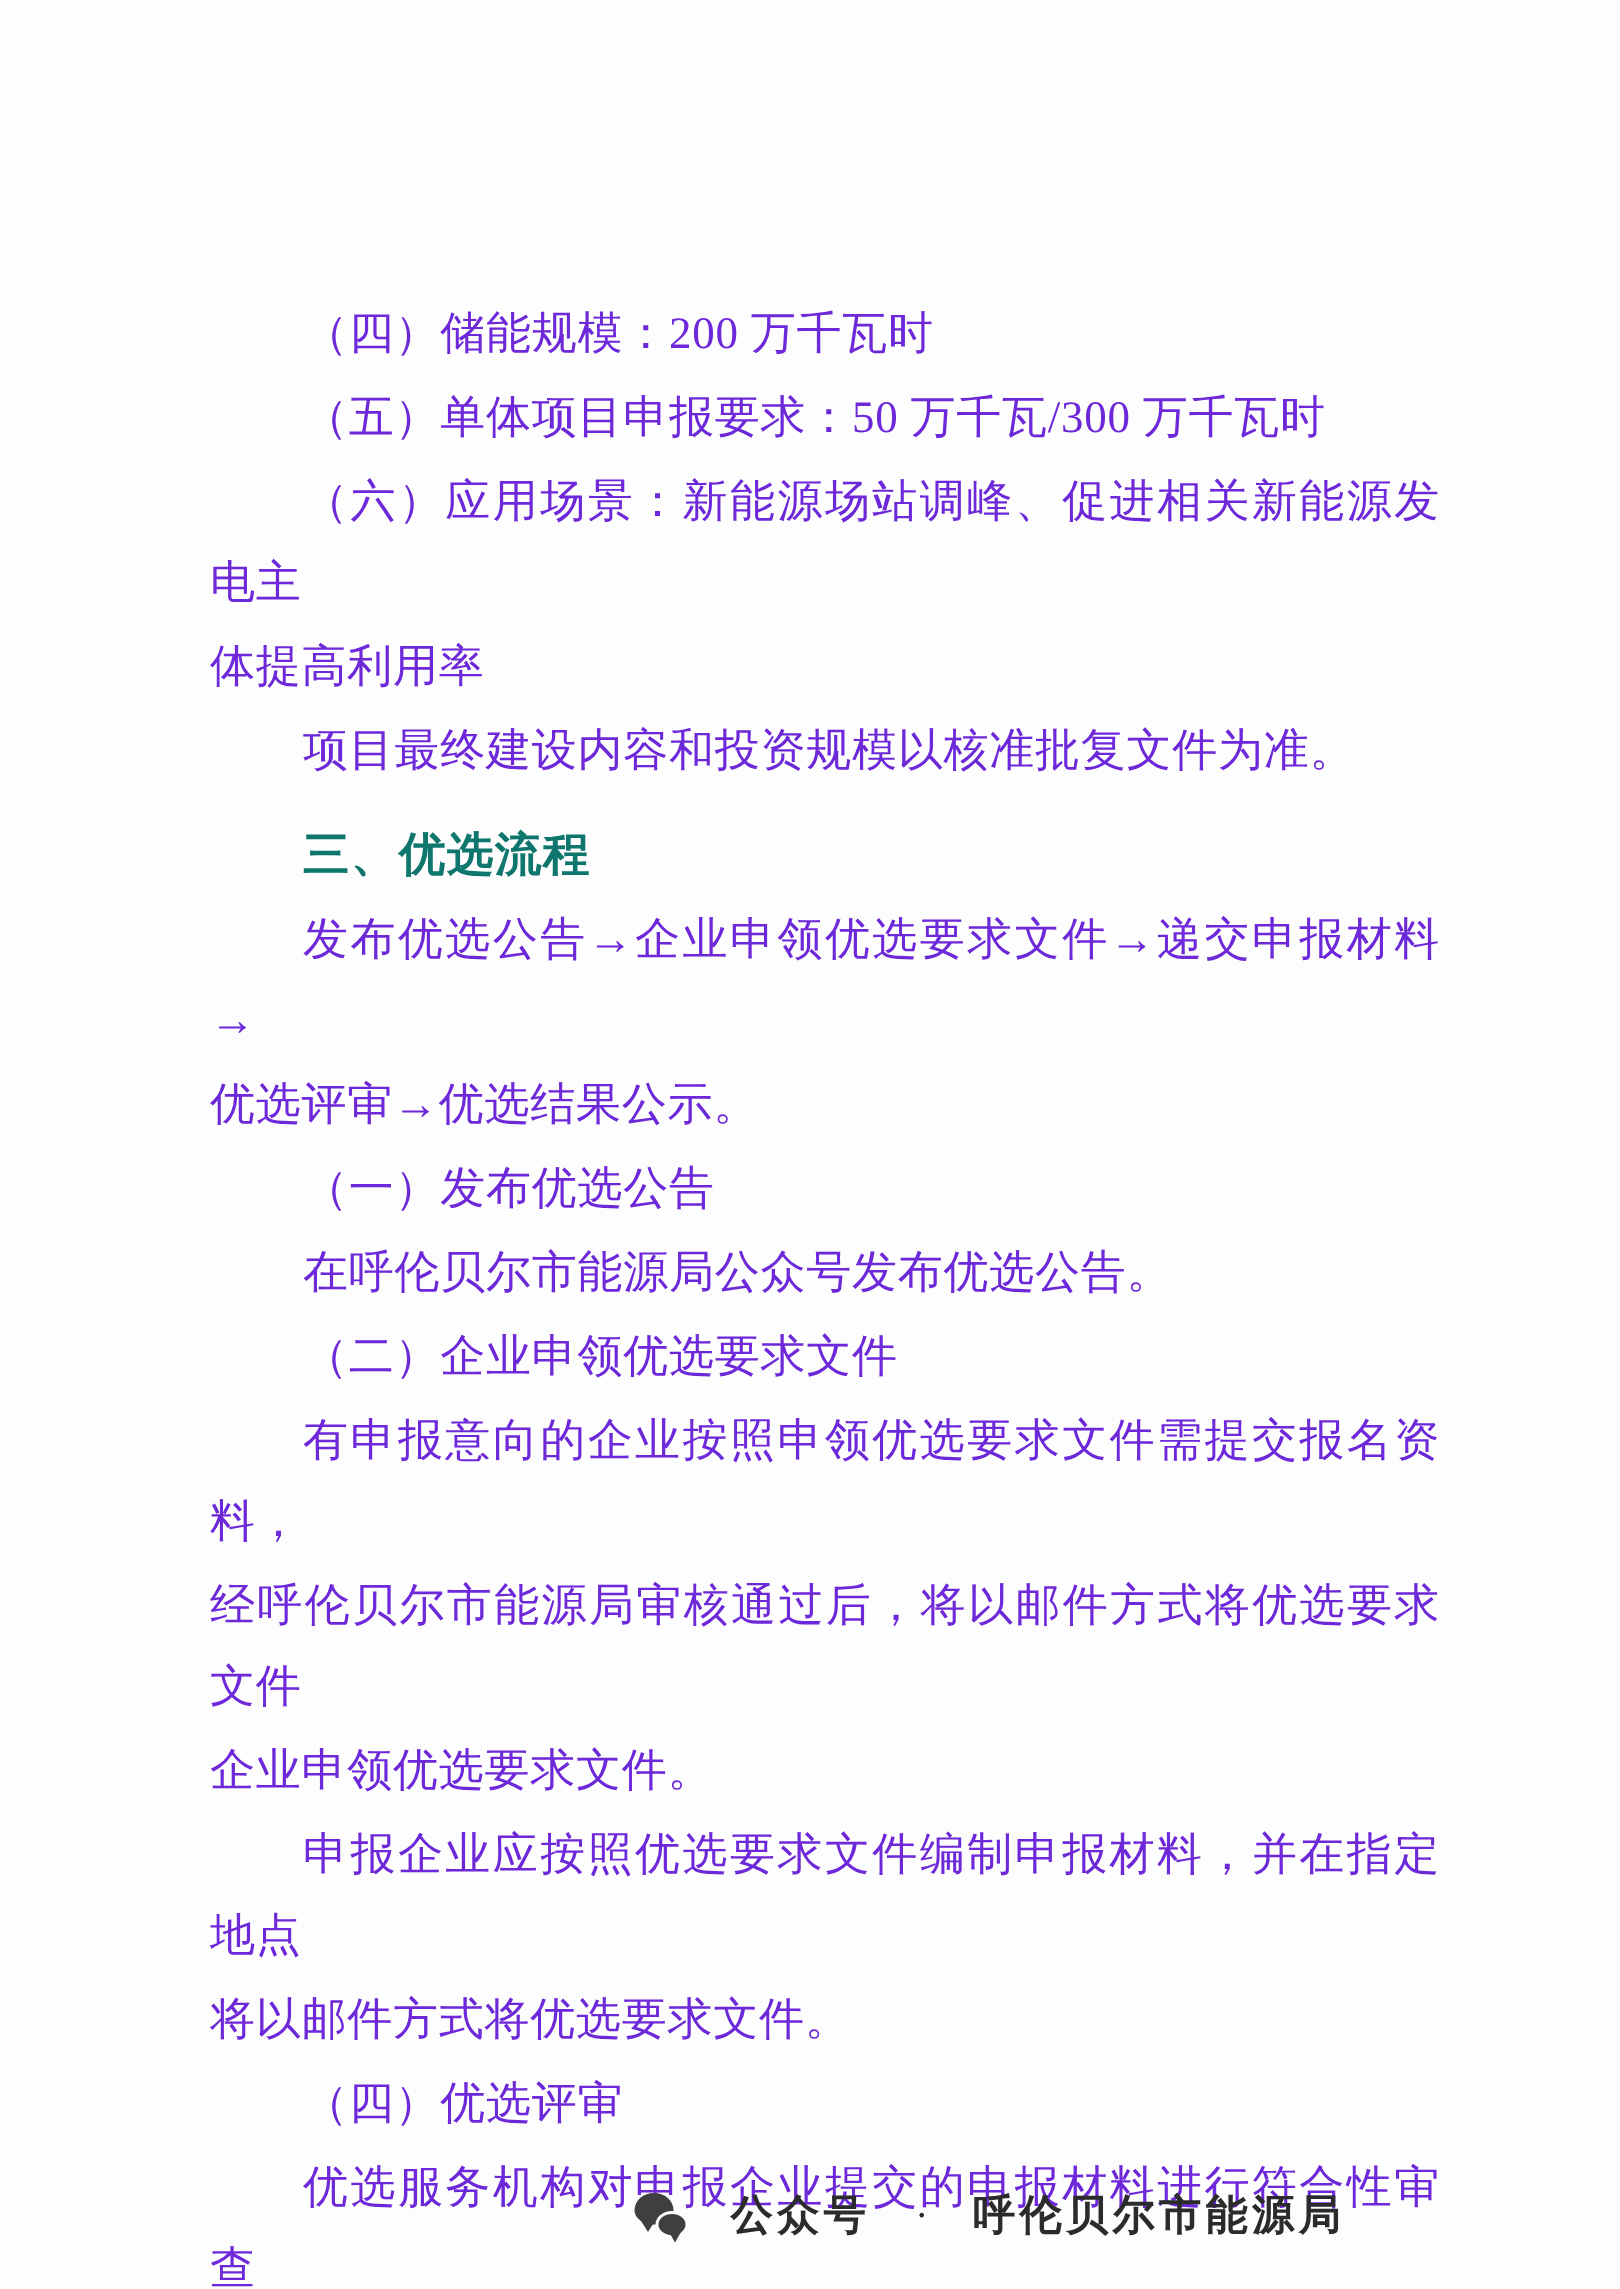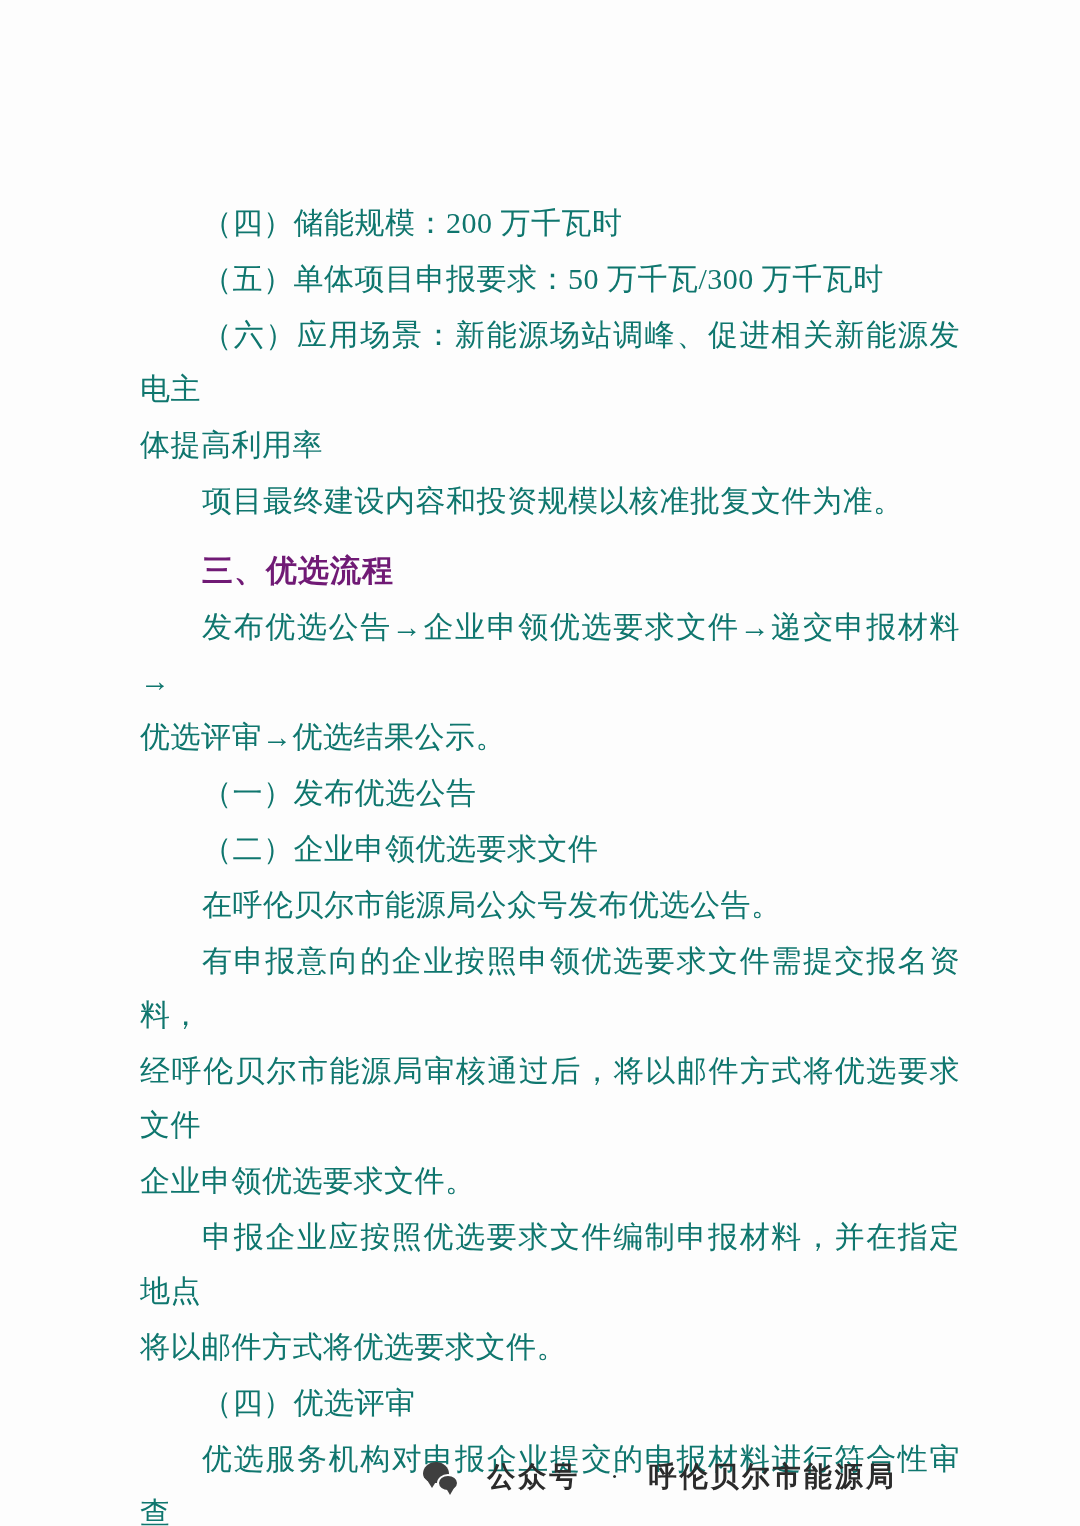--- a/index.html
+++ b/index.html
@@ -28,36 +28,36 @@
     top: 196px;
     width: 820px;
   }
   .para {
     font-size: 30px;
     line-height: 54px;
     letter-spacing: 0.5px;
     margin: 0 0 2px 0;
     text-align: justify;
     text-justify: inter-ideograph;
-    color: #0f766e;
+    color: #6d28d9;
   }
   .indent {
     text-indent: 62px;
   }
   .noindent {
     text-indent: 0;
   }
   .heading {
     font-size: 31px;
     line-height: 56px;
     font-weight: bold;
     font-family: "DejaVu Sans", "Liberation Sans", sans-serif;
     text-indent: 62px;
     margin: 6px 0 2px 0;
-    color: #701a75;
+    color: #0f766e;
     letter-spacing: 1px;
   }
   .gap-sm { height: 6px; }
 
   .footer {
     position: absolute;
     left: 0;
     bottom: 30px;
     width: 1080px;
     text-align: center;
@@ -134,23 +134,23 @@
     <p class="para indent">项目最终建设内容和投资规模以核准批复文件为准。</p>
 
     <div class="gap-sm"></div>
 
     <h2 class="heading">三、优选流程</h2>
 
     <p class="para indent">发布优选公告→企业申领优选要求文件→递交申报材料→</p>
     <p class="para noindent">优选评审→优选结果公示。</p>
 
     <p class="para indent">（一）发布优选公告</p>
+    <p class="para indent">在呼伦贝尔市能源局公众号发布优选公告。</p>
+
     <p class="para indent">（二）企业申领优选要求文件</p>
-
-    <p class="para indent">在呼伦贝尔市能源局公众号发布优选公告。</p>
     <p class="para indent">有申报意向的企业按照申领优选要求文件需提交报名资料，</p>
     <p class="para noindent">经呼伦贝尔市能源局审核通过后，将以邮件方式将优选要求文件</p>
     <p class="para noindent">企业申领优选要求文件。</p>
 
     <p class="para indent">申报企业应按照优选要求文件编制申报材料，并在指定地点</p>
     <p class="para noindent">将以邮件方式将优选要求文件。</p>
 
     <p class="para indent">（四）优选评审</p>
     <p class="para indent">优选服务机构对申报企业提交的申报材料进行符合性审查</p>
 

